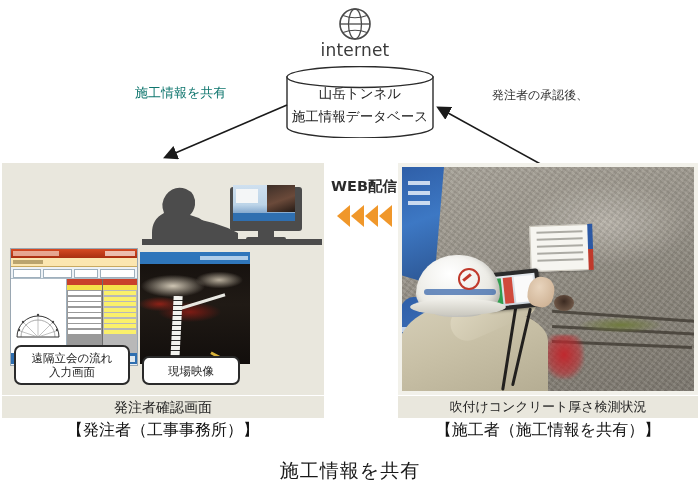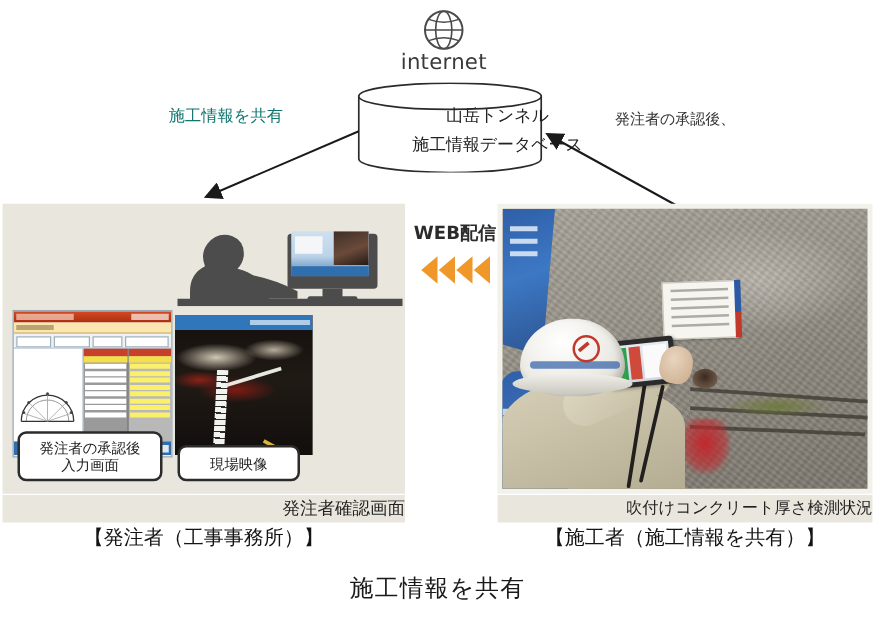--- a/index.html
+++ b/index.html
@@ -24,21 +24,21 @@
   }
 
   
   #db-cylinder {
     left: 286px; top: 66px; width: 148px; height: 72px;
   }
   #db-cylinder svg { display:block; }
   #db-text {
     left: 286px; top: 82px; width: 148px;
     text-align: center; line-height: 23px;
-    font-size: 13.5px; color: #222; margin-left: 38px;
+    font-size: 13.5px; color: #222;
   }
   #db-text div { white-space: nowrap; }
 
   
   #share-label {
     left: 135px; top: 84px; width: 160px;
     font-size: 13px; color: #0f766e; text-align: left;
   }
   #upload-label {
     left: 492px; top: 84px; width: 200px;
@@ -301,21 +301,21 @@
   }
   #right-photo .rebar.r2 { top:162px; transform: rotate(3deg); }
   #right-photo .rebar.r3 { top:176px; transform: rotate(2.5deg); width:140px; }
   #right-photo .moss {
     position:absolute; left:176px; top:150px; width:86px; height:16px;
     background: radial-gradient(ellipse at 50% 50%, #6f7a3d 0%, rgba(111,122,61,0) 70%);
   }
 
   
   .subcap {
-    font-size: 14px; color:#1f1f1f; text-align:right;
+    font-size: 14px; color:#1f1f1f; text-align:center;
     background:#e9e7dd;
   }
   #left-subcap  { left: 2px;   top: 396px; width: 322px; height: 22px; line-height:22px; }
   #right-subcap { left: 398px; top: 396px; width: 300px; height: 22px; line-height:22px; font-size: 13px;}
   .maincap { font-size: 16px; color:#141414; text-align:center; }
   #left-maincap  { left: 2px;   top: 420px; width: 322px; }
   #right-maincap { left: 398px; top: 420px; width: 300px; }
 
   #flow-title {
     left: 0; top: 458px; width: 700px; text-align:center;
@@ -462,21 +462,21 @@
   <div class="abs" id="field-video">
     <div class="sky"></div>
     <div class="rock"></div>
     <div class="scale"></div>
     <div class="pointer"></div>
     <div class="tick-y"></div>
   </div>
 
   <div class="abs callout" id="callout-tablet">
     <div>
-      <div>発注者の承認後</div>
+      <div>遠隔立会の流れ</div>
       <div>入力画面</div>
     </div>
   </div>
   <div class="abs callout" id="callout-video">現場映像</div>
 
   <div class="abs" id="web-label">WEB配信</div>
   <div class="abs" id="web-arrows">
     <span></span>
     <span></span>
     <span></span>

